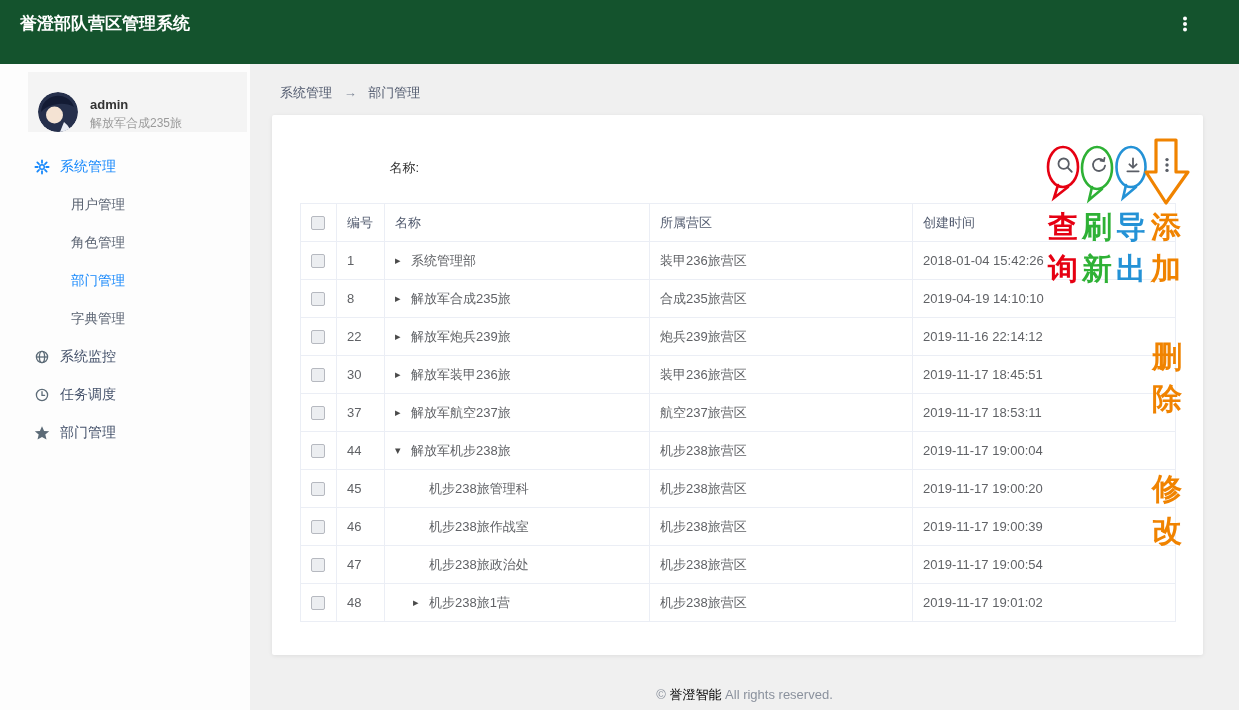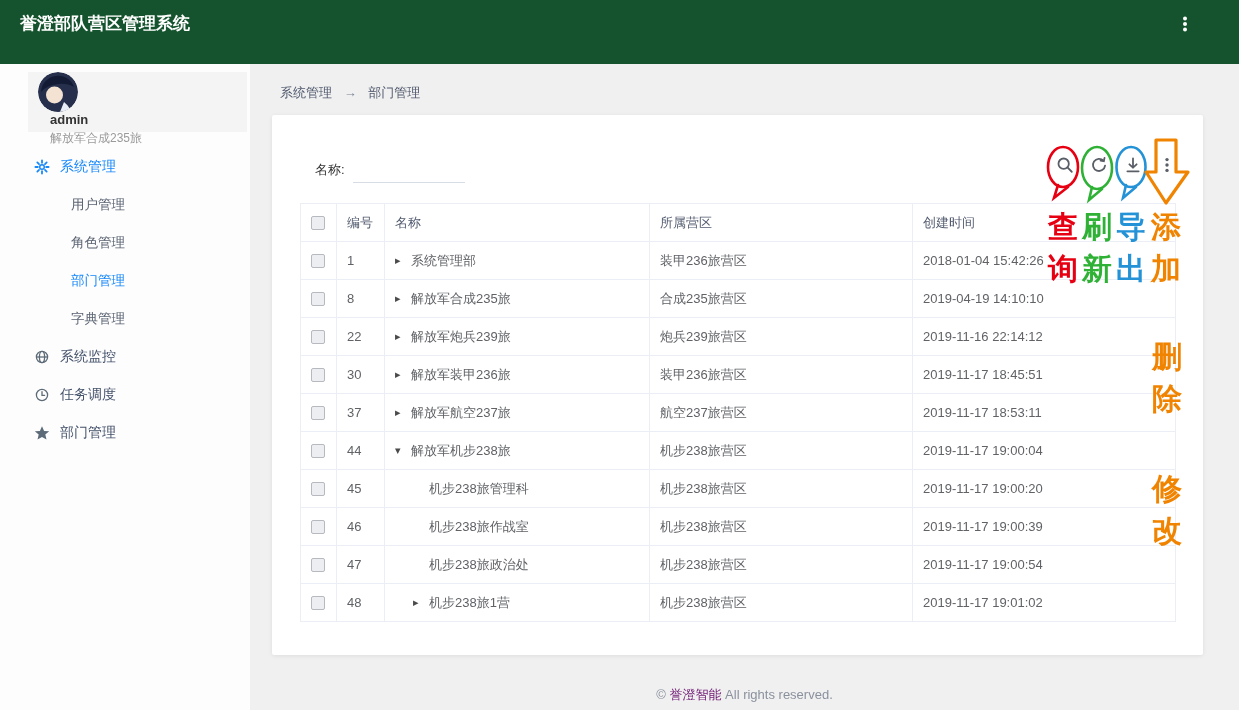--- a/index.html
+++ b/index.html
@@ -11,21 +11,21 @@
   }
   .app { position:relative; width:1239px; height:710px; background:#f0f0f0; }
 
   
   .topbar { position:absolute; top:0; left:0; width:100%; height:64px; background:#14532d; z-index:5; }
   .topbar-title { position:absolute; left:20px; top:0; line-height:48px; color:#fff; font-size:17px; font-weight:bold; }
   .topbar-more { position:absolute; right:44px; top:14px; width:20px; height:20px; cursor:pointer; }
 
   
   .sidebar { position:absolute; top:48px; left:0; width:250px; bottom:0; background:#fdfdfd; z-index:4; }
-  .user-card { position:absolute; left:28px; top:24px; width:219px; height:60px; background:#f4f4f4; display:flex; align-items:flex-start; padding-left:10px;flex-direction:column; }
+  .user-card { position:absolute; left:28px; top:24px; width:219px; height:60px; background:#f4f4f4; display:flex; align-items:flex-end; padding-left:10px; }
   .avatar { width:40px; height:40px; border-radius:50%; overflow:hidden; flex:0 0 40px; }
   .user-meta { margin-left:12px; }
   .user-name { font-size:13px; font-weight:bold; color:#333; }
   .user-unit { font-size:12px; color:#9a9a9a; margin-top:3px; }
 
   .menu { position:absolute; top:100px; left:0; right:0; }
   .menu-item { height:38px; display:flex; align-items:center; padding-left:34px; font-size:14px; color:#45526b; cursor:pointer; }
   .menu-item .mi { width:16px; height:16px; margin-right:10px; display:inline-flex; }
   .menu-item.active { color:#1788fb; }
   .submenu-item { height:38px; display:flex; align-items:center; padding-left:71px; font-size:13.5px; color:#5a6372; cursor:pointer; }
@@ -33,38 +33,38 @@
 
   
   .main { position:absolute; left:250px; top:48px; right:0; bottom:0; background:#f0f0f0; }
   .breadcrumb { position:absolute; left:30px; top:36px; font-size:13px; color:#515a6e; }
   .breadcrumb .sep { margin:0 8px; color:#7b8494; }
   .breadcrumb .parent { color:#515a6e; cursor:pointer; }
   .breadcrumb .current { color:#515a6e; }
 
   .card { position:absolute; left:22px; top:67px; right:36px; height:540px; background:#fff; border-radius:2px; box-shadow:0 1px 4px rgba(0,0,0,.08); }
 
-  .searchbar { position:absolute; left:43px; top:44px; display:flex; align-items:flex-end; }
+  .searchbar { position:absolute; left:43px; top:44px; display:flex; align-items:flex-end;flex-direction:column; }
   .search-label { font-size:13px; color:#333; margin-right:8px; padding-bottom:4px; }
   .search-input { width:112px; height:24px; border:none; border-bottom:1px solid #d8dce3; outline:none; font-size:13px; background:transparent; }
 
   .toolbar { position:absolute; right:26px; top:40px; display:flex; gap:14px; }
   .tool-btn { width:20px; height:20px; padding:0; border:none; background:transparent; cursor:pointer; display:inline-flex; align-items:center; justify-content:center; }
 
   table.grid { position:absolute; left:28px; top:88px; border-collapse:collapse; table-layout:fixed; width:875px; }
   .grid th, .grid td { border:1px solid #ebeef5; height:38px; padding:0 10px; font-size:13px; text-align:left; font-weight:normal; color:#606266; overflow:hidden; white-space:nowrap;margin-left:24px; }
   .grid th { color:#515a6e; background:#fff; }
   .col-cb { width:36px; } .col-id { width:48px; } .col-name { width:265px; } .col-camp { width:263px; } .col-time { width:263px; }
   .cell-cb { text-align:center; padding:0; }
   input.cb { appearance:none; -webkit-appearance:none; width:14px; height:14px; border:1px solid #b6b9c0; background:#eceef1; border-radius:2px; margin:0; vertical-align:middle; cursor:pointer; }
   .name-flex { display:flex; align-items:center; }
   .caret { width:12px; margin-right:4px; color:#4a4a4a; font-size:11px; cursor:pointer; flex:0 0 12px; }
 
   .footer { position:absolute; bottom:6px; left:0; right:0; text-align:center; font-size:13px; color:#8a919d; }
-  .footer .brand { color:#701a75; cursor:pointer; }
+  .footer .brand { color:#000000; cursor:pointer; }
 
   
   .overlay { position:absolute; left:0; top:0; width:1239px; height:710px; pointer-events:none; z-index:50; }
   .ann-label { position:absolute; width:34px; text-align:center; white-space:pre-line;
                font-family:"Liberation Serif", serif; font-weight:bold; font-size:30px; line-height:42px; }
 </style>
 </head>
 <body>
 
 <div class="app">

